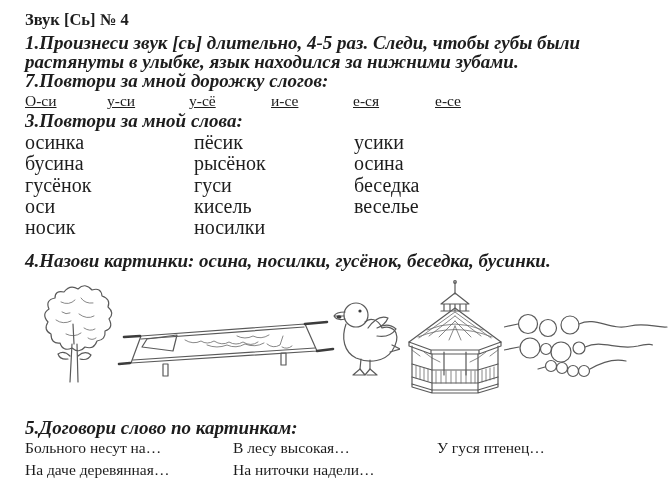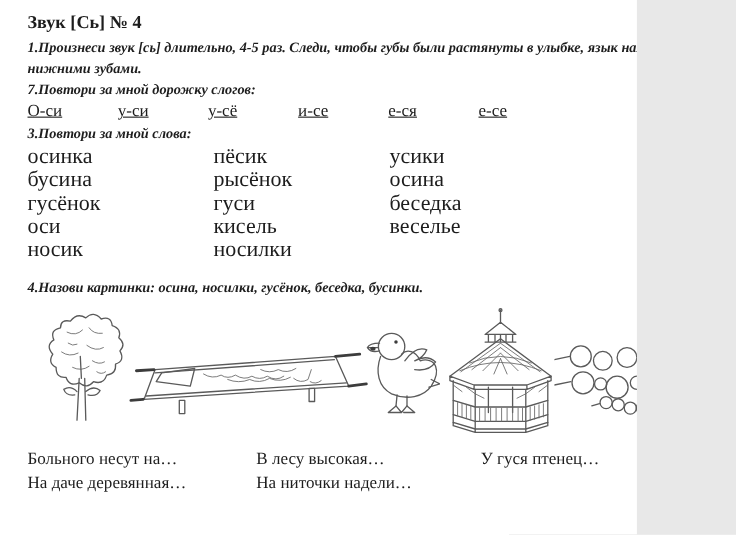--- a/index.html
+++ b/index.html
@@ -1,22 +1,22 @@
 <!DOCTYPE html>
 <html><head>
 <meta charset="utf-8">
 <style>
   html,body{margin:0;padding:0;background:#e8e8e8;}
   .page{
-    width:579px;height:486px;background:#ffffff;position:relative;
+    width:669px;height:486px;background:#ffffff;position:relative;
     font-family:"Liberation Serif","DejaVu Serif",serif;color:#1d1d1d;
     box-sizing:border-box;padding:8px 12px 0 25px;overflow:hidden;
   }
   .title{font-weight:bold;font-size:16.5px;margin:2px 0 3px 0;}
-  .task{font-weight:bold;font-style:italic;font-size:13px;line-height:19px;margin:0;}
+  .task{font-weight:bold;font-style:italic;font-size:19px;line-height:19px;margin:0;}
   .task1{width:620px;}
   .syl-row{display:flex;font-size:15.5px;line-height:20px;margin:1px 0 0 0;text-decoration:underline;}
   .syl{width:82px;flex:0 0 auto;}
   .words-grid{
     display:grid;grid-template-columns:169px 160px auto;
     font-size:20px;line-height:21.3px;margin-top:2px;
   }
   .task4{margin-top:13px;}
   .pictures{position:relative;height:133px;margin-top:4px;}
   .pic{position:absolute;}
@@ -141,20 +141,21 @@
         <circle class="ink" cx="47" cy="71" r="5.5"></circle>
         <circle class="ink" cx="58" cy="73" r="5.5"></circle>
         <circle class="ink" cx="69" cy="76" r="5.5"></circle>
         <circle class="ink" cx="80" cy="76" r="5.5"></circle>
         <path class="ink" d="M86,74 C98,67 110,63 122,66"></path>
       </svg>
     </div>
 
   </div>
 
+  <p class="task task5">5.Договори слово по картинкам:</p>
 
   <div class="sent-grid">
     <span>Больного несут на…</span>
     <span>В лесу высокая…</span>
     <span>У гуся птенец…</span>
   </div>
   <div class="sent-grid">
     <span>На даче деревянная…</span>
     <span>На ниточки надели…</span>
     <span></span>

